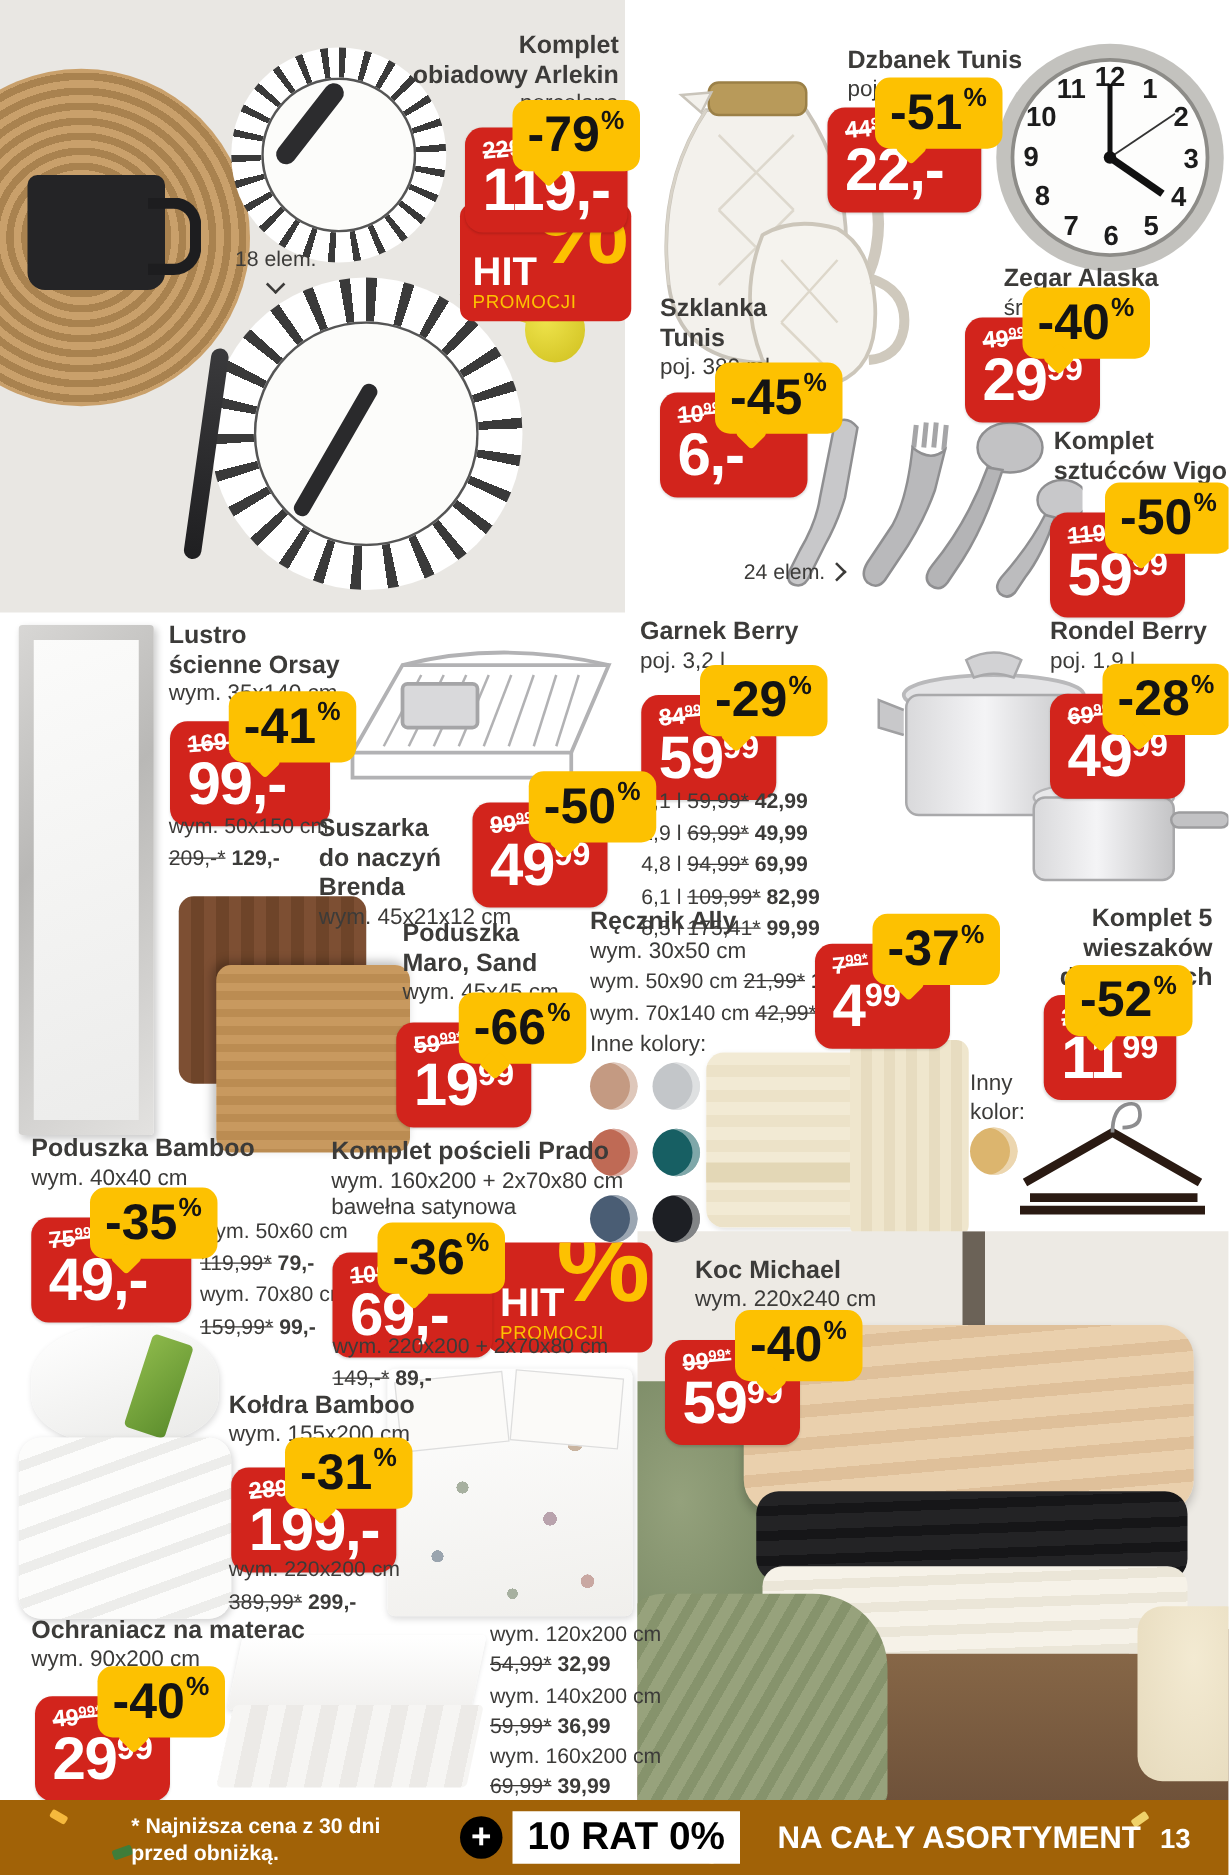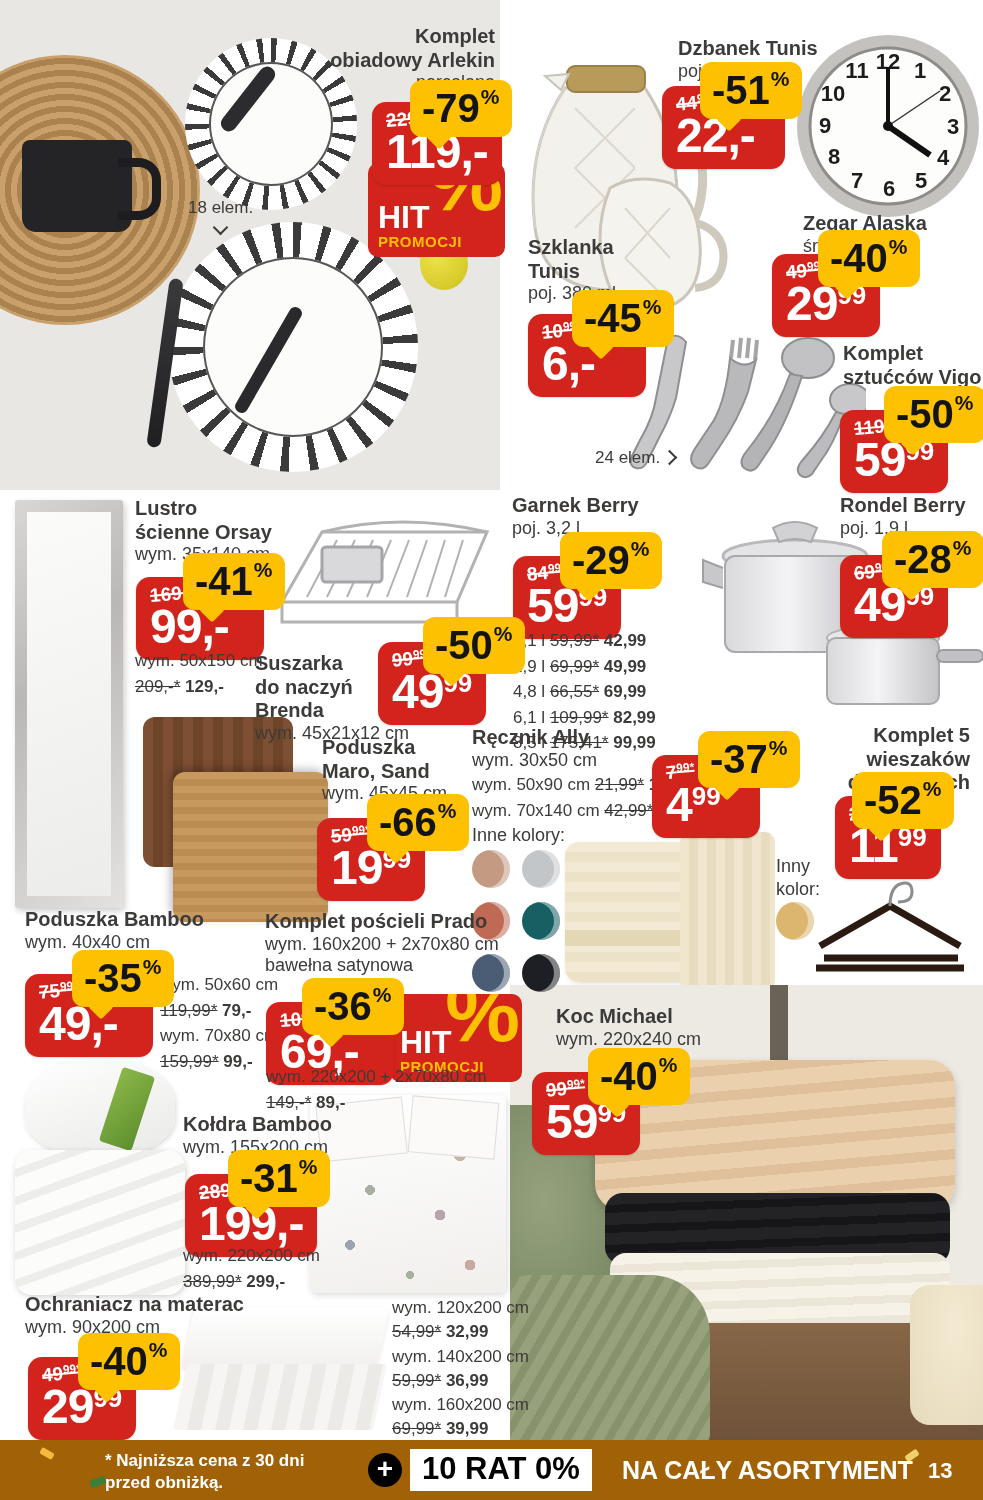--- a/index.html
+++ b/index.html
@@ -18,21 +18,21 @@
   .tag{position:absolute;background:var(--red);color:#fff;border-radius:14px;
         padding:6px 14px 10px;z-index:5;box-shadow:0 1px 2px rgba(0,0,0,.15);}
   .tag .oldp{font-size:19px;font-weight:bold;display:inline-block;transform:rotate(-5deg);
         text-decoration:line-through;text-decoration-thickness:2px;margin-bottom:-4px;}
   .tag .oldp sup{font-size:12px;vertical-align:6px;}
   .tag .newp{font-size:48px;font-weight:bold;line-height:.95;letter-spacing:-1px;white-space:nowrap;}
   .tag .newp sup{font-size:26px;vertical-align:16px;letter-spacing:0;}
   .hit{position:absolute;background:var(--red);border-radius:10px;z-index:4;overflow:hidden;}
   .hit .pct{position:absolute;right:2px;top:-24px;color:var(--yellow);font-size:84px;font-weight:bold;line-height:1;}
   .hit .l1{position:absolute;left:10px;bottom:24px;color:#fff;font-weight:bold;font-size:32px;line-height:1;}
-  .hit .l2{position:absolute;left:10px;bottom:7px;color:var(--yellow);font-weight:bold;font-size:15px;letter-spacing:.5px;}
+  .hit .l2{position:absolute;left:10px;bottom:7px;color:var(--yellow);font-weight:normal;font-size:15px;letter-spacing:.5px;}
 
   
   .pname{position:absolute;font-size:20px;line-height:1.18;z-index:5;}
   .pname .b{font-weight:bold;display:block;}
   .pname .n{font-weight:normal;display:block;font-size:18px;}
   .right{text-align:right;}
   .vars{position:absolute;font-size:17px;line-height:1.5;z-index:5;}
   .strike{text-decoration:line-through;}
   .bold{font-weight:bold;}
   .elem{position:absolute;font-size:17px;z-index:5;}
@@ -269,21 +269,21 @@
   <div class="disc" style="left:560px;top:532px;">
     <span>-29</span><sup>%</sup>
   </div>
   <div class="tag" style="left:513px;top:556px;">
     <div class="oldp"><span>84</span><sup>99*</sup></div>
     <div class="newp"><span>59</span><sup>99</sup></div>
   </div>
   <div class="vars" style="left:513px;top:628px;">
     <div><span>1,1 l</span> <span class="strike">59,99*</span> <span class="bold">42,99</span></div>
     <div><span>1,9 l</span> <span class="strike">69,99*</span> <span class="bold">49,99</span></div>
-    <div><span>4,8 l</span> <span class="strike">66,55*</span> <span class="bold">69,99</span></div>
+    <div><span>4,8 l</span> <span class="strike">94,99*</span> <span class="bold">69,99</span></div>
     <div><span>6,1 l</span> <span class="strike">109,99*</span> <span class="bold">82,99</span></div>
     <div><span>8,5 l</span> <span class="strike">175,41*</span> <span class="bold">99,99</span></div>
   </div>
 
   <div class="ph" style="left:645px;top:498px;width:338px;height:228px;">
     <svg width="338" height="228" viewBox="0 0 338 228">
       <ellipse cx="150" cy="58" rx="72" ry="16" fill="#e4e4e6" stroke="#b9b9bb" stroke-width="3"></ellipse>
       <path d="M128 30 Q150 18 172 30 L166 44 Q150 38 134 44 Z" fill="#d2d2d4" stroke="#a9a9ab" stroke-width="2"></path>
       <rect x="80" y="58" width="140" height="96" rx="10" fill="url(#m)" stroke="#a9a9ab" stroke-width="2"></rect>
       <path d="M78 70 L58 62 L58 84 L78 90" fill="#c8c8ca" stroke="#a0a0a2" stroke-width="2"></path>

